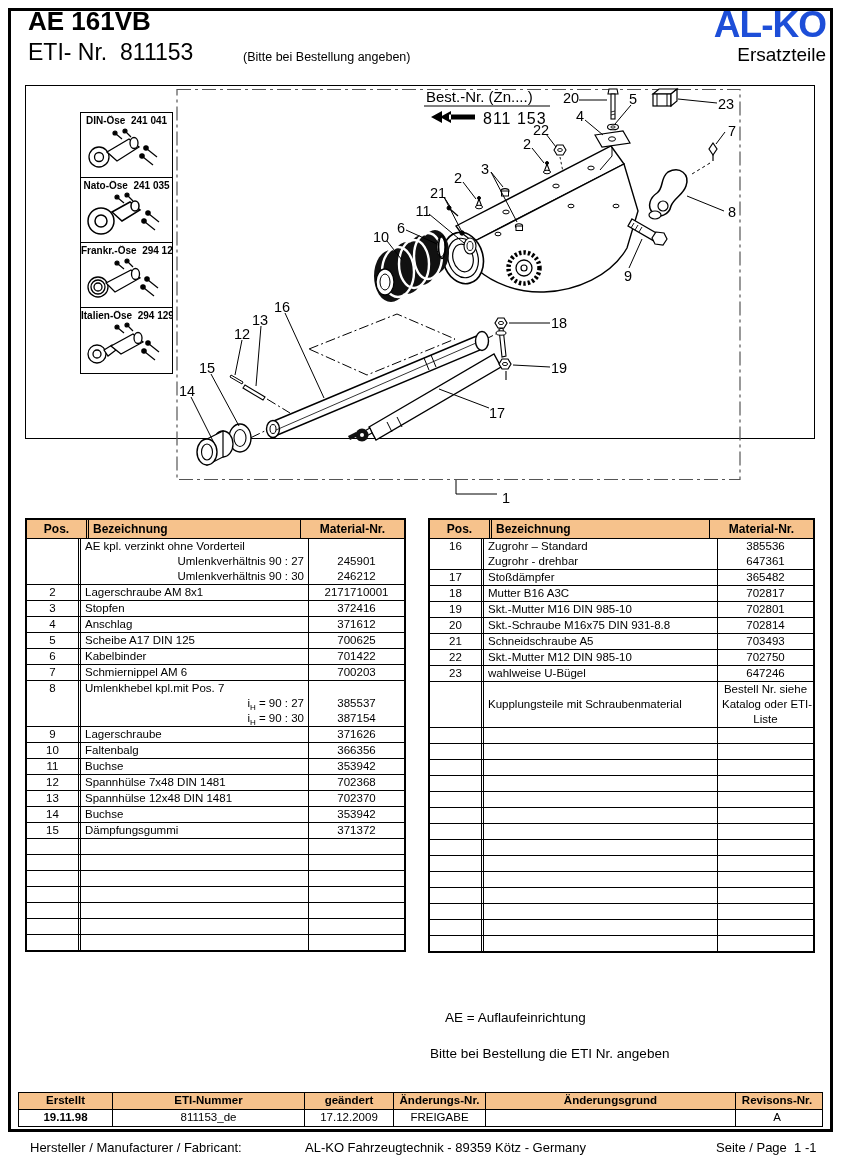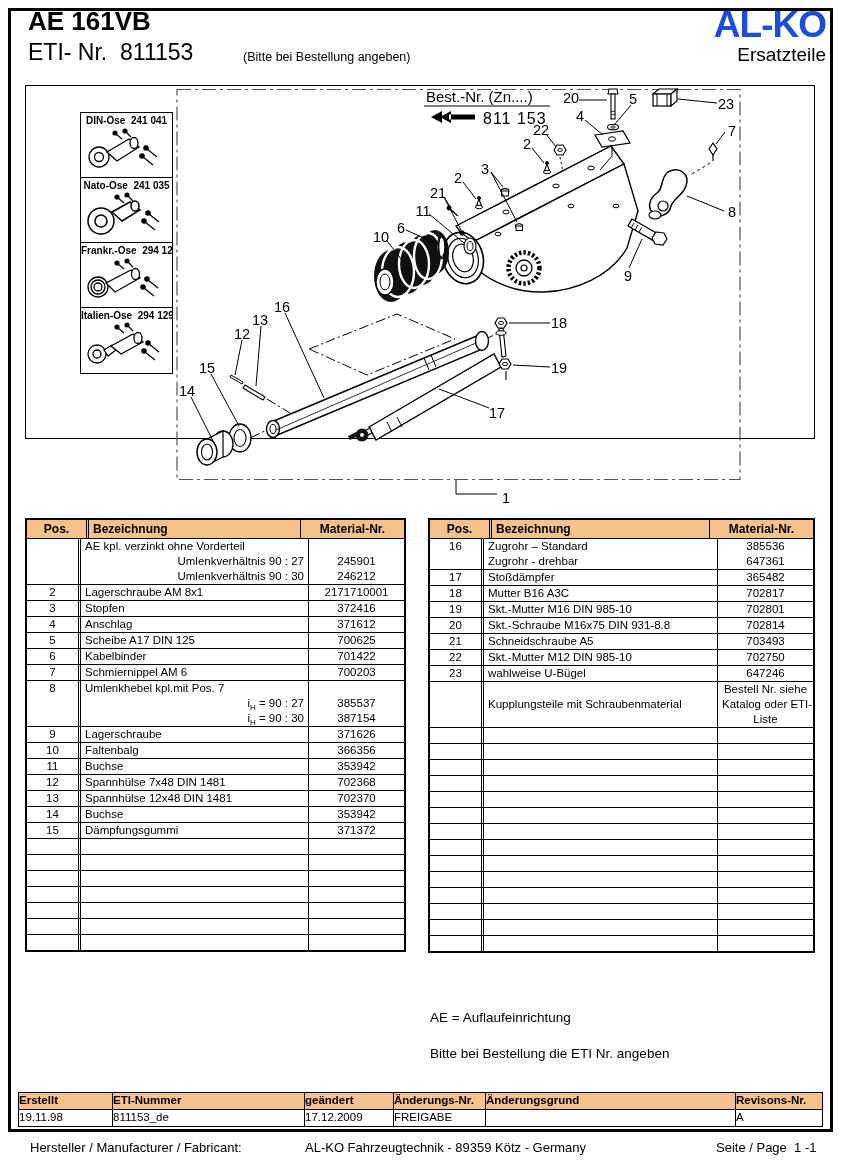--- a/index.html
+++ b/index.html
@@ -33,27 +33,27 @@
   .t-row{display:flex;border-bottom:1px solid #000}
   .t-row:last-child{border-bottom:none}
   .c-pos{width:51px;flex:none;text-align:center}
   .c-bez{flex:1;border-left:3px double #000;border-right:1px solid #000;min-width:0}
   .c-mat{width:95px;flex:none;text-align:center}
   .ln{height:15px;line-height:15px;font-size:11.5px;padding:0 4px;white-space:nowrap;overflow:hidden}
   .rt{text-align:right}
   .ct{text-align:center}
   sub{font-size:8px}
   
-  .note1{left:430px;top:1010px;font-size:13.5px}
+  .note1{left:445px;top:1010px;font-size:13.5px}
   .note2{left:430px;top:1046px;font-size:13.5px}
   
   .ftable{left:18px;top:1092px;width:805px;border:1.5px solid #000;box-sizing:border-box;background:#fff}
   .f-row{display:flex;height:16px}
   .f-row.head{background:#F6C28C;font-weight:bold;border-bottom:1px solid #000}
-  .f-cell{font-size:11.5px;line-height:15px;text-align:left;border-right:1px solid #000;box-sizing:border-box;overflow:hidden;white-space:nowrap}
+  .f-cell{font-size:11.5px;line-height:15px;text-align:center;border-right:1px solid #000;box-sizing:border-box;overflow:hidden;white-space:nowrap}
   .f-cell:last-child{border-right:none}
   
   .bl{top:1140px;font-size:13px}
   .bl-left{left:30px}.bl-center{left:305px}.bl-right{left:716px}
 </style>
 </head>
 <body>
 
 <div class="page">
 
@@ -912,21 +912,21 @@
   <div class="abs ftable">
     <div class="f-row head" id="fHead">
         <div class="f-cell" style="width: 94px;">Erstellt</div>
         <div class="f-cell" style="width: 192px;">ETI-Nummer</div>
         <div class="f-cell" style="width: 89px;">geändert</div>
         <div class="f-cell" style="width: 92px;">Änderungs-Nr.</div>
         <div class="f-cell" style="width: 250px;">Änderungsgrund</div>
         <div class="f-cell" style="width: 82px;">Revisons-Nr.</div>
       </div>
     <div class="f-row" id="fVals">
-        <div class="f-cell" style="width: 94px;">19.11.98</div>
+        <div class="f-cell" style="width: 94px; font-weight: bold;">19.11.98</div>
         <div class="f-cell" style="width: 192px;">811153_de</div>
         <div class="f-cell" style="width: 89px;">17.12.2009</div>
         <div class="f-cell" style="width: 92px;">FREIGABE</div>
         <div class="f-cell" style="width: 250px;">&nbsp;</div>
         <div class="f-cell" style="width: 82px;">A</div>
       </div>
   </div>
 
   <div class="abs bl bl-left">Hersteller / Manufacturer / Fabricant:</div>
   <div class="abs bl bl-center">AL-KO Fahrzeugtechnik - 89359 Kötz - Germany</div>

